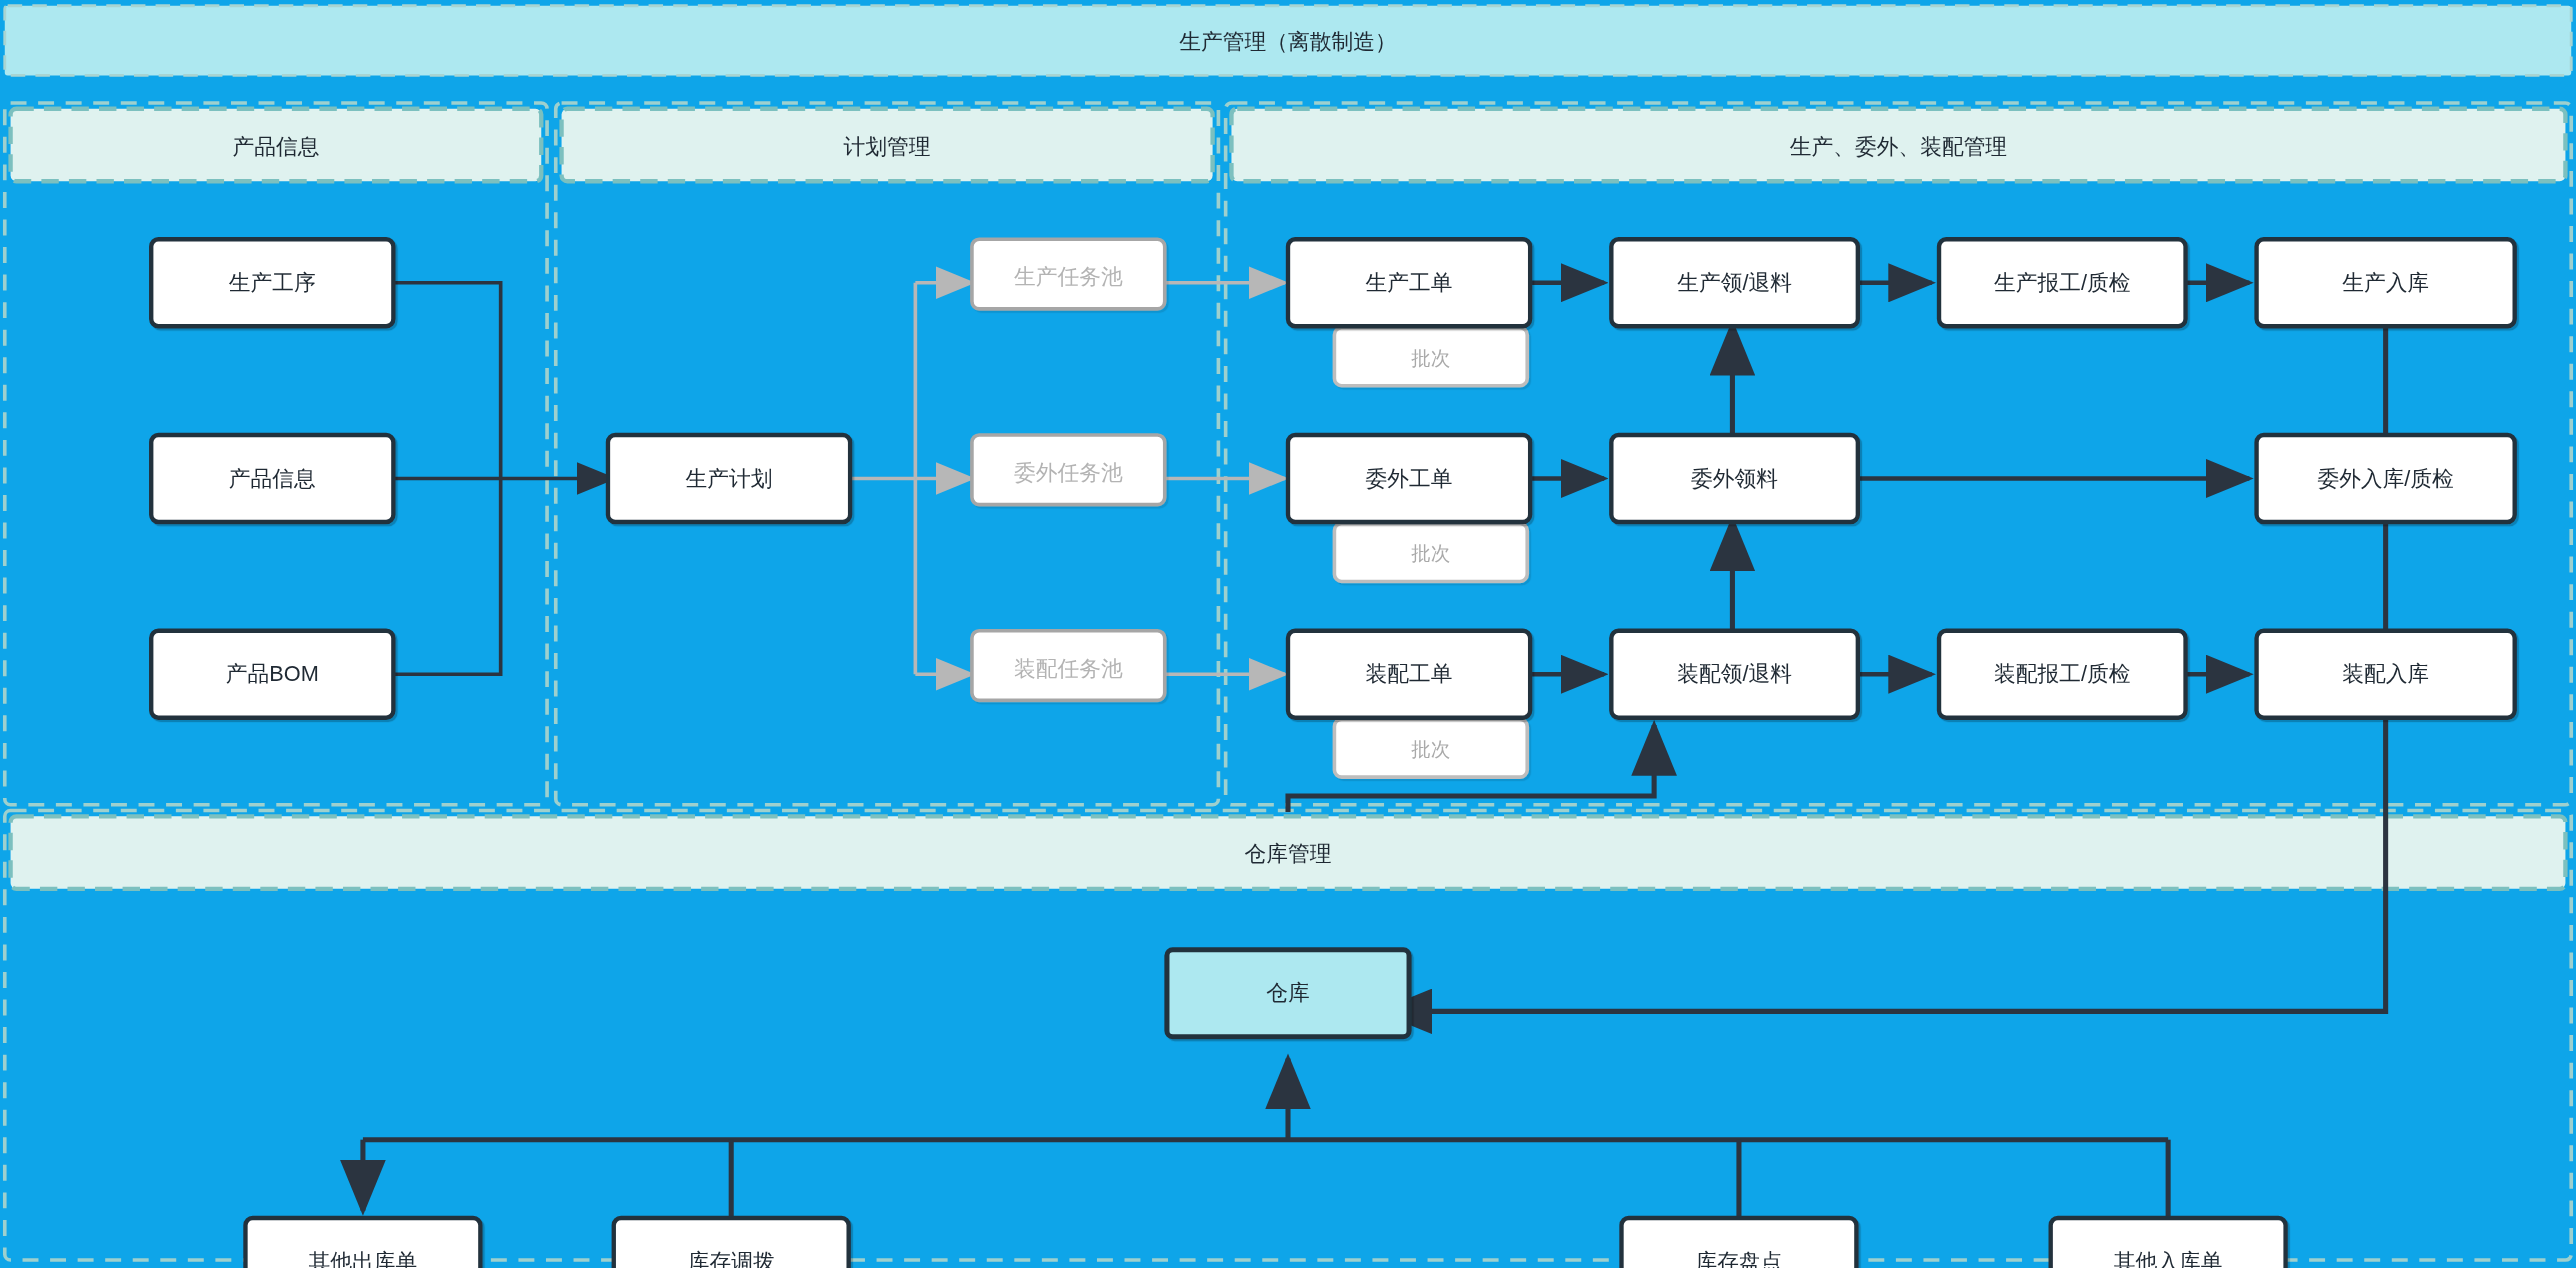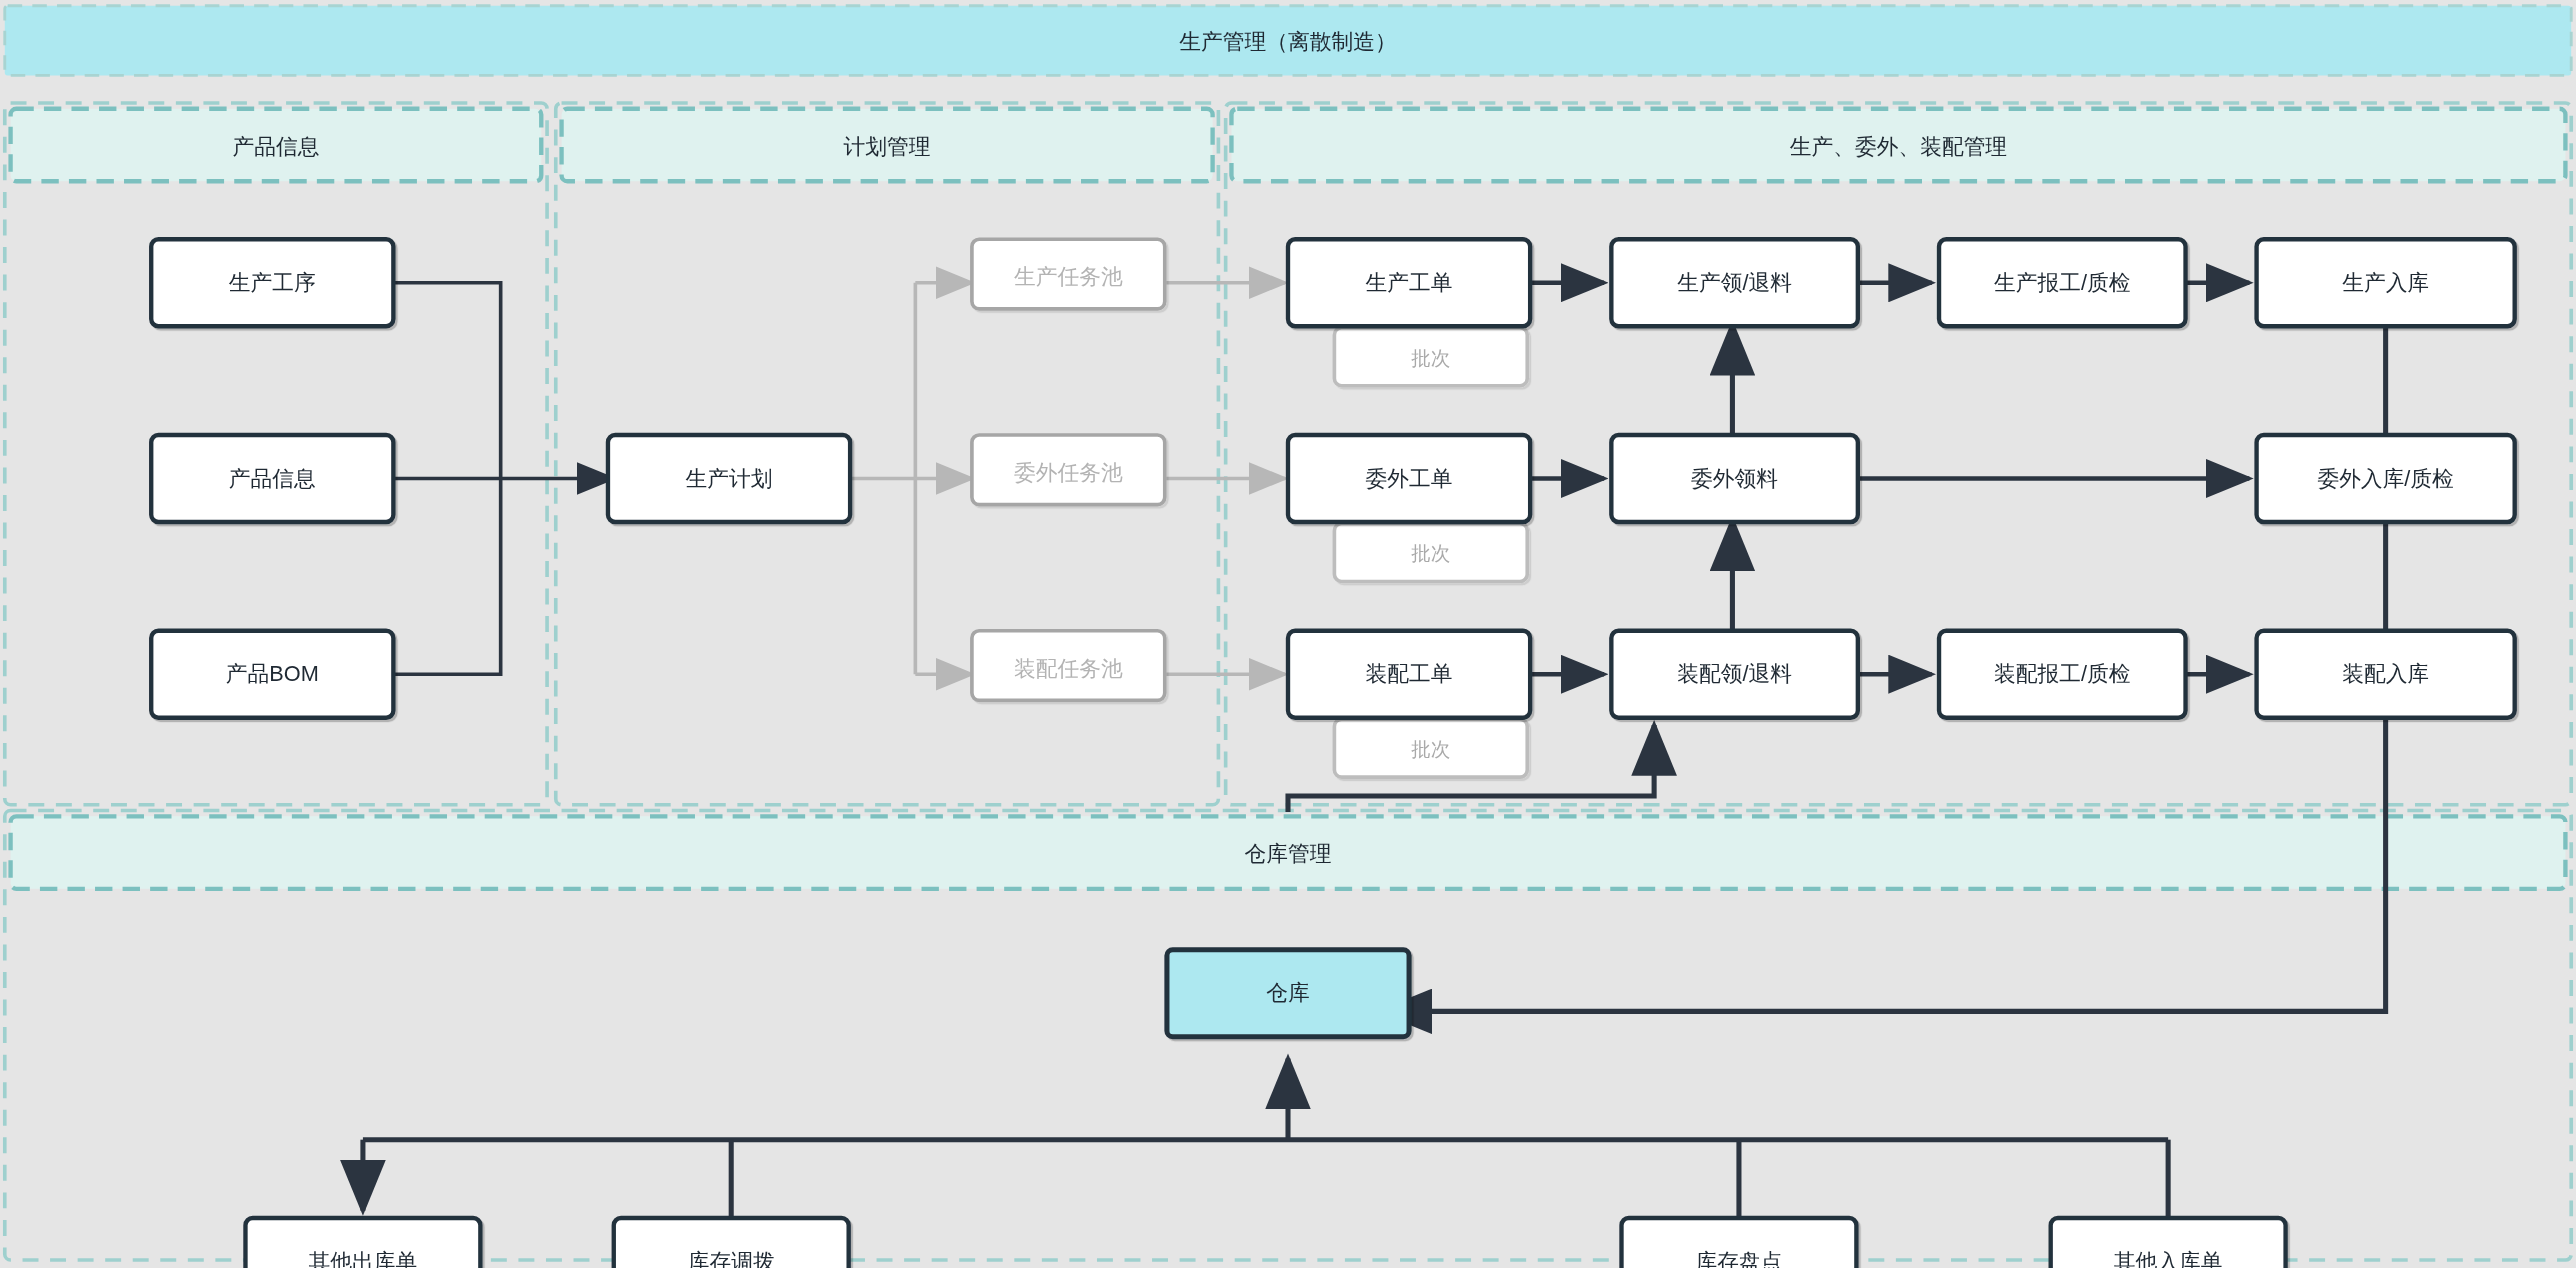--- a/index.html
+++ b/index.html
@@ -1,17 +1,17 @@
 <!DOCTYPE html>
 <html style="font-size:11.6px"><head>
 <meta charset="utf-8">
 <style>
   html,body{margin:0;padding:0;background:#ffffff;}
   body{font-family:"Liberation Sans","DejaVu Sans",sans-serif;}
-  #stage{position:relative;width:2576px;height:1268px;overflow:hidden;background:#e5e5e5;}
+  #stage{position:relative;width:2576px;height:1268px;overflow:hidden;background:#0ea5e9;}
   svg{position:absolute;left:0;top:0;width:2576px;height:1268px;}
   .bandtitle{font-size:30px;fill:#1f2933;font-family:"Liberation Sans","DejaVu Sans",sans-serif;}
   .boxlabel{font-size:30px;fill:#1f2933;font-family:"Liberation Sans","DejaVu Sans",sans-serif;}
   .boxlabel.muted{fill:#b3b3b3;}
   .boxlabel.small{font-size:27px;fill:#a9a9a9;}
 </style>
 </head>
 <body>
 
 <div id="stage">

